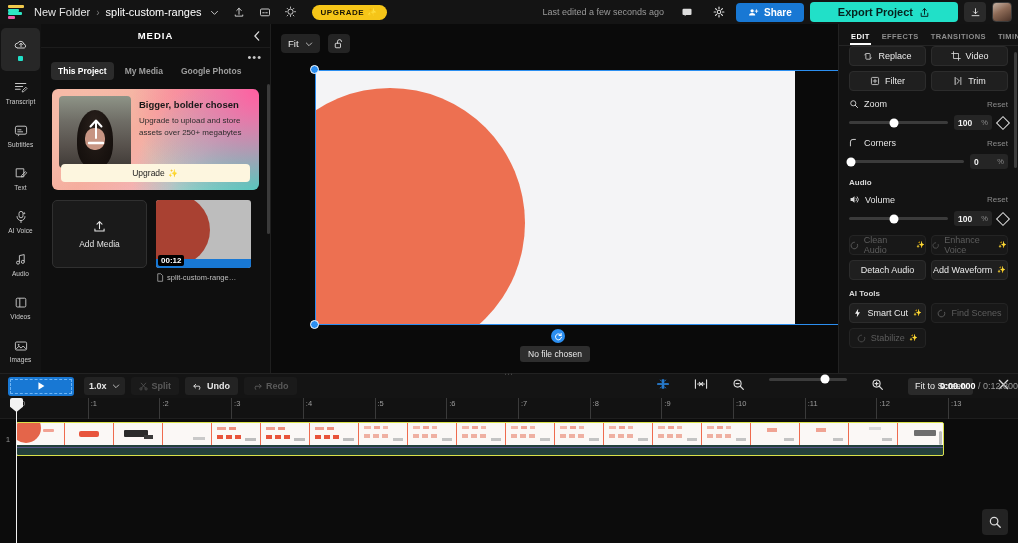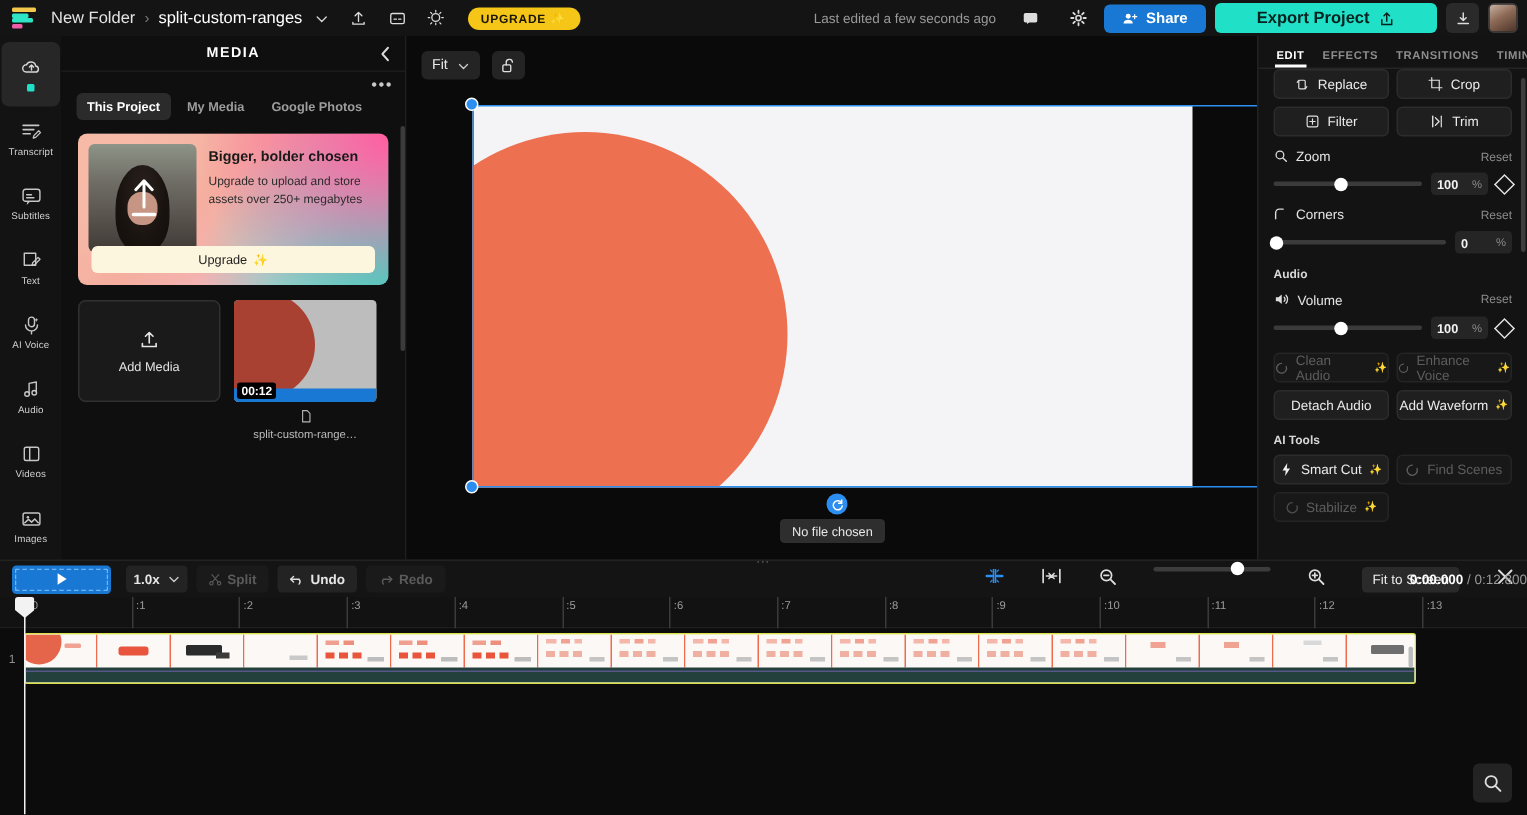--- a/index.html
+++ b/index.html
@@ -154,22 +154,22 @@
     border-radius: 50%; background: #a94132;
   }
   .media-thumb .bluebar {
     position: absolute; left: 0; right: 0; bottom: 0; height: 9px; background: #1878d4;
   }
   .media-dur {
     position: absolute; left: 2px; bottom: 2px; background: #000; color: #fff;
     font-size: 8px; font-weight: bold; padding: 1px 3px; border-radius: 2px;
   }
   .media-name {
-    display: flex; align-items: center; gap: 3px; margin-top: 5px;
-    font-size: 7.5px; color: #bdbdbd; white-space: nowrap; overflow: hidden; flex-direction: column;
+    display: flex; align-items: flex-start; gap: 3px; margin-top: 5px;
+    font-size: 7.5px; color: #bdbdbd; white-space: nowrap; overflow: hidden;
   }
   .panel-scrollbar {
     position: absolute; right: 0px; top: 60px; width: 3px; height: 150px;
     background: #3b3b3b; border-radius: 2px;
   }
 
   
   .stage { position: absolute; top: 24px; left: 271px; width: 567px; height: 349px; background: #0a0a0a; }
   .stage-toolbar { display: flex; align-items: center; gap: 8px; padding: 10px 0 0 10px; }
   .fit-select {
@@ -603,21 +603,21 @@
         <svg width="10" height="10" viewBox="0 0 14 14">
             <rect x="4" y="3.5" width="6" height="8" rx="1" fill="none" stroke="#e0e0e0" stroke-width="1.1"></rect>
             <path d="M4 3.5 2.5 5.5M10 11.5l1.5-2" stroke="#e0e0e0" stroke-width="1.1" stroke-linecap="round"></path>
           </svg>
         <span>Replace</span>
       </div>
       <div class="pbtn">
         <svg width="10" height="10" viewBox="0 0 14 14">
             <path d="M3.5 1v9.5H13M1 3.5h9.5V13" fill="none" stroke="#e0e0e0" stroke-width="1.1" stroke-linecap="round"></path>
           </svg>
-        <span>Crop</span>
+        <span>Video</span>
       </div>
       <div class="pbtn">
         <svg width="10" height="10" viewBox="0 0 14 14">
             <rect x="2" y="2" width="10" height="10" rx="1.5" fill="none" stroke="#e0e0e0" stroke-width="1.1"></rect>
             <path d="M7 4.5v5M4.5 7h5" stroke="#e0e0e0" stroke-width="1.1" stroke-linecap="round"></path>
           </svg>
         <span>Filter</span>
       </div>
       <div class="pbtn">
         <svg width="10" height="10" viewBox="0 0 14 14">

